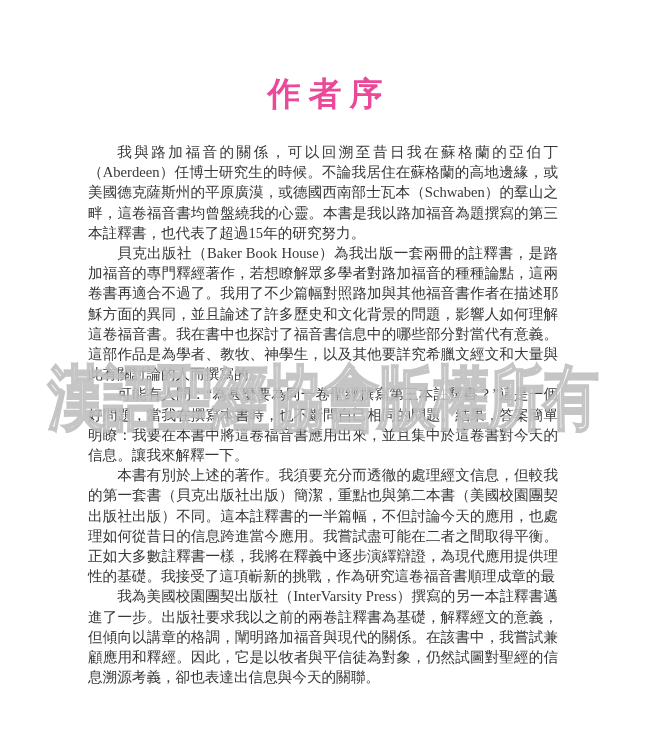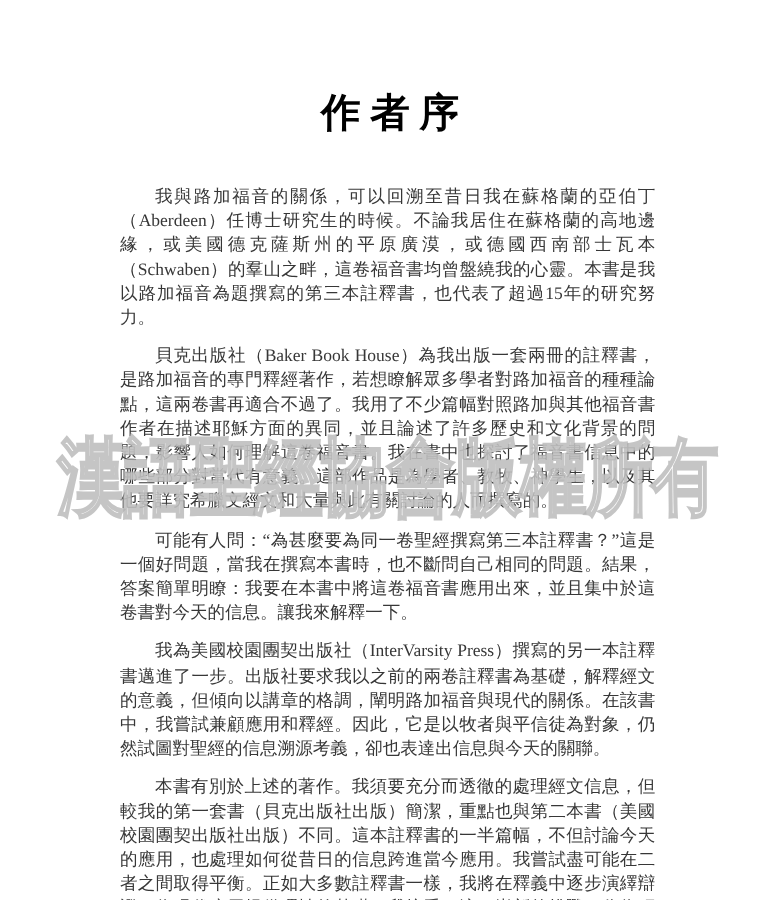--- a/index.html
+++ b/index.html
@@ -20,34 +20,34 @@
     top: 72px;
     left: 0;
     right: 0;
     margin: 0;
     text-align: center;
     font-family: "Liberation Sans", sans-serif;
     font-weight: bold;
     font-size: 33px;
     letter-spacing: 8px;
     text-indent: 8px; 
-    color: #000000;
+    color: #ec4899;
   }
   .body-text {
     position: absolute;
     left: 88px;
     top: 142px;
     width: 470px;
     font-size: 14.6px;
     line-height: 20.2px;
     text-align: justify;
     color: #373737;
   }
   .body-text p {
-    margin: 12px;
+    margin: 0;
     padding: 0;
     text-indent: 2em;
   }
   .watermark {
     position: absolute;
     left: 48px;
     top: 352px;
     white-space: nowrap;
     font-family: "Liberation Sans", sans-serif;
     font-weight: bold;
@@ -63,17 +63,17 @@
 </style>
 </head>
 <body>
 
 <main class="page">
   <h1 class="title">作者序</h1>
   <section class="body-text">
       <p>我與路加福音的關係，可以回溯至昔日我在蘇格蘭的亞伯丁（Aberdeen）任博士研究生的時候。不論我居住在蘇格蘭的高地邊緣，或美國德克薩斯州的平原廣漠，或德國西南部士瓦本（Schwaben）的羣山之畔，這卷福音書均曾盤繞我的心靈。本書是我以路加福音為題撰寫的第三本註釋書，也代表了超過15年的研究努力。</p>
       <p>貝克出版社（Baker Book House）為我出版一套兩冊的註釋書，是路加福音的專門釋經著作，若想瞭解眾多學者對路加福音的種種論點，這兩卷書再適合不過了。我用了不少篇幅對照路加與其他福音書作者在描述耶穌方面的異同，並且論述了許多歷史和文化背景的問題，影響人如何理解這卷福音書。我在書中也探討了福音書信息中的哪些部分對當代有意義。這部作品是為學者、教牧、神學生，以及其他要詳究希臘文經文和大量與此有關討論的人而撰寫的。</p>
       <p>可能有人問：“為甚麼要為同一卷聖經撰寫第三本註釋書？”這是一個好問題，當我在撰寫本書時，也不斷問自己相同的問題。結果，答案簡單明瞭：我要在本書中將這卷福音書應用出來，並且集中於這卷書對今天的信息。讓我來解釋一下。</p>
+      <p>本書有別於上述的著作。我須要充分而透徹的處理經文信息，但較我的第一套書（貝克出版社出版）簡潔，重點也與第二本書（美國校園團契出版社出版）不同。這本註釋書的一半篇幅，不但討論今天的應用，也處理如何從昔日的信息跨進當今應用。我嘗試盡可能在二者之間取得平衡。正如大多數註釋書一樣，我將在釋義中逐步演繹辯證，為現代應用提供理性的基礎。我接受了這項嶄新的挑戰，作為研究這卷福音書順理成章的最</p>
       <p>我為美國校園團契出版社（InterVarsity Press）撰寫的另一本註釋書邁進了一步。出版社要求我以之前的兩卷註釋書為基礎，解釋經文的意義，但傾向以講章的格調，闡明路加福音與現代的關係。在該書中，我嘗試兼顧應用和釋經。因此，它是以牧者與平信徒為對象，仍然試圖對聖經的信息溯源考義，卻也表達出信息與今天的關聯。</p>
-      <p>本書有別於上述的著作。我須要充分而透徹的處理經文信息，但較我的第一套書（貝克出版社出版）簡潔，重點也與第二本書（美國校園團契出版社出版）不同。這本註釋書的一半篇幅，不但討論今天的應用，也處理如何從昔日的信息跨進當今應用。我嘗試盡可能在二者之間取得平衡。正如大多數註釋書一樣，我將在釋義中逐步演繹辯證，為現代應用提供理性的基礎。我接受了這項嶄新的挑戰，作為研究這卷福音書順理成章的最</p>
     </section>
   <div class="watermark">漢語聖經協會版權所有</div>
 </main>
 
 </body></html>

